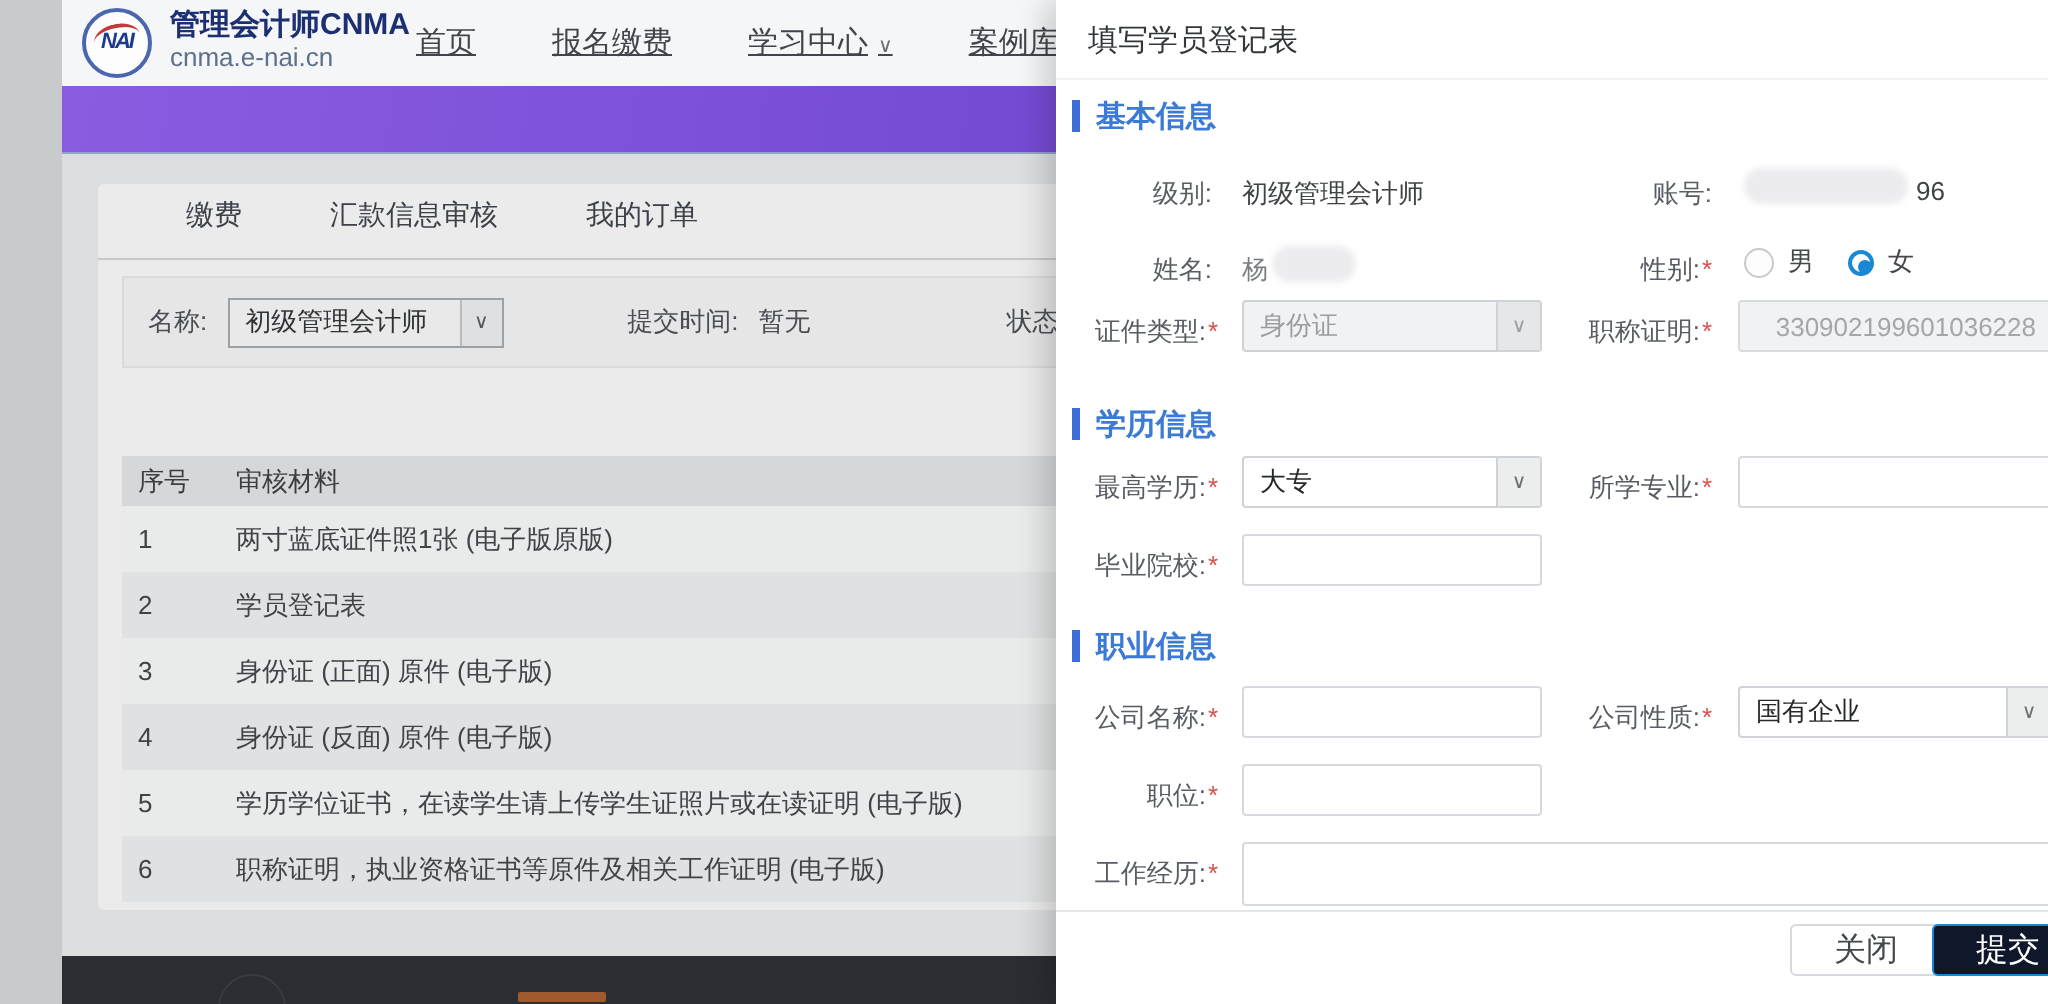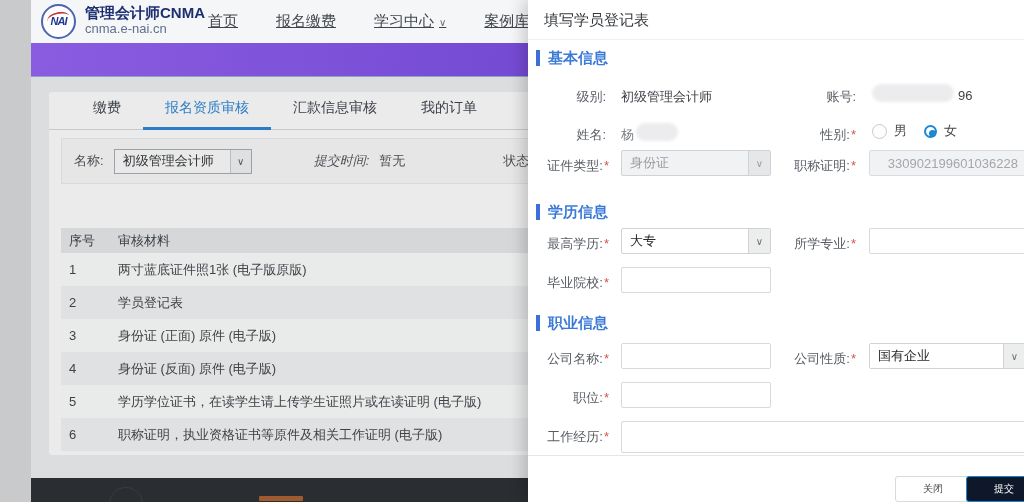--- a/index.html
+++ b/index.html
@@ -33,21 +33,21 @@
   .tab.active{color:#2b7ec6;border-bottom-color:#2b7ec6;}
 
   .filter{position:absolute;left:12px;top:46px;width:990px;height:46px;background:#e6e6e7;
         border:1px solid #dadadb;display:flex;align-items:center;padding-left:12px;}
   .filter .lbl{font-size:13px;color:#4a4e52;}
   .fselect{margin-left:10px;width:138px;height:25px;background:#e9e9e9;border:1px solid #9ca1a6;
         position:relative;display:flex;align-items:center;padding-left:8px;font-size:13px;color:#303336;cursor:pointer;}
   .fselect .arr{position:absolute;right:0;top:0;width:21px;height:100%;background:#dfe0e1;
         border-left:1px solid #b9bdc0;display:flex;align-items:center;justify-content:center;
         font-size:10px;color:#55585c;}
-  .filter .sub-lbl{margin-left:62px;font-style:italic;}
+  .filter .sub-lbl{margin-left:62px;}
   .filter .sub-val{margin-left:10px;font-size:13px;color:#4a4e52;}
   .filter .st-lbl{margin-left:98px;}
 
   .tbl{position:absolute;left:12px;top:136px;width:990px;}
   .trow{display:flex;align-items:center;height:33px;font-size:13px;color:#3f4347;}
   .trow.head{height:25px;background:#d6d7d8;color:#3a3e42;}
   .trow .c1{width:57px;padding-left:8px;}
   .trow .c2{flex:1;}
   .trow.odd{background:#e9eaea;}
   .trow.even{background:#e0e1e2;}
@@ -87,21 +87,21 @@
 
   .radio{position:absolute;display:flex;align-items:center;cursor:pointer;}
   .rdot{width:15px;height:15px;border-radius:50%;border:1px solid #c6cacd;background:#fdfdfd;margin-right:7px;position:relative;}
   .radio.checked .rdot{border:2px solid #1a88d4;width:13px;height:13px;}
   .radio.checked .rdot::after{content:"";position:absolute;left:3px;top:3px;width:7px;height:7px;border-radius:50%;background:#1a88d4;}
   .radio .rlab{font-size:13px;color:#44484c;}
 
   .blur-blob{position:absolute;background:#ececee;border-radius:9px;filter:blur(1.5px);}
 
   .d-footer{position:absolute;left:0;top:455px;right:0;height:47px;background:#fff;border-top:1px solid #e4e7ea;z-index:5;}
-  .btn{position:absolute;top:20px;height:26px;width:76px;font-size:10px;border-radius:3px;cursor:pointer;
+  .btn{position:absolute;top:6px;height:26px;width:76px;font-size:16px;border-radius:3px;cursor:pointer;
         display:flex;align-items:center;justify-content:center;}
   .btn.ghost{right:84px;background:#fff;border:1px solid #d6d9dd;color:#44484c;}
   .btn.primary{right:13px;background:#0f172a;border:1px solid #1687d3;color:#fff;}
 </style>
 </head>
 <body>
 
 <div class="stage">
 
   <div class="hdr">
@@ -120,21 +120,20 @@
       <div class="itm"><span>案例库</span></div>
       <div class="itm"><span>直播课堂</span></div>
     </div>
   </div>
 
   <div class="hero"></div>
 
   <div class="card">
     <div class="tabs">
       <div class="tab">缴费</div>
-      <div class="tab active">报名资质审核</div>
       <div class="tab">汇款信息审核</div>
       <div class="tab">我的订单</div>
     </div>
 
     <div class="filter">
       <span class="lbl">名称:</span>
       <div class="fselect">
         <span>初级管理会计师</span>
         <span class="arr">∨</span>
       </div>

